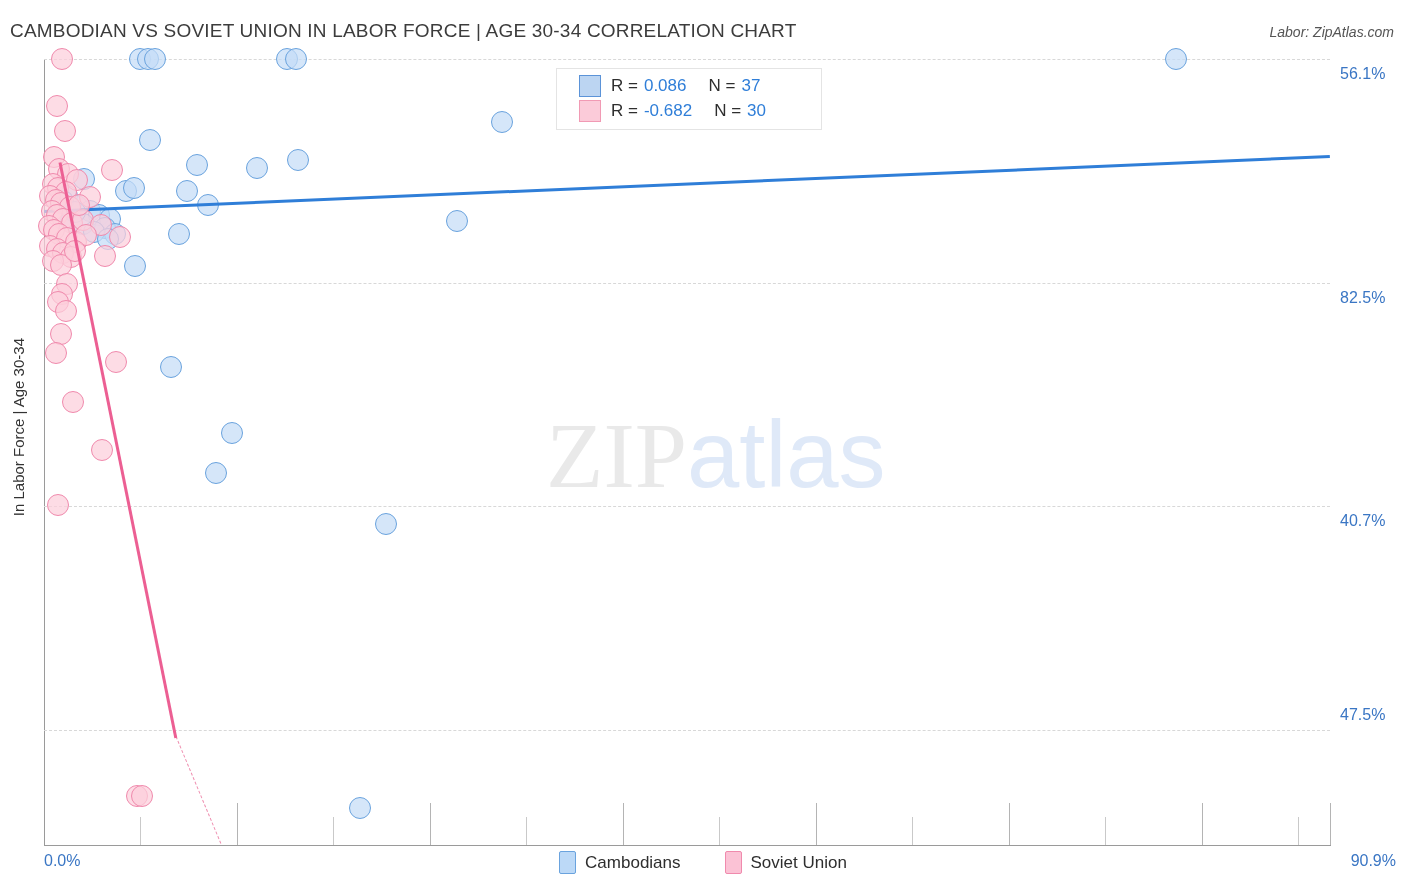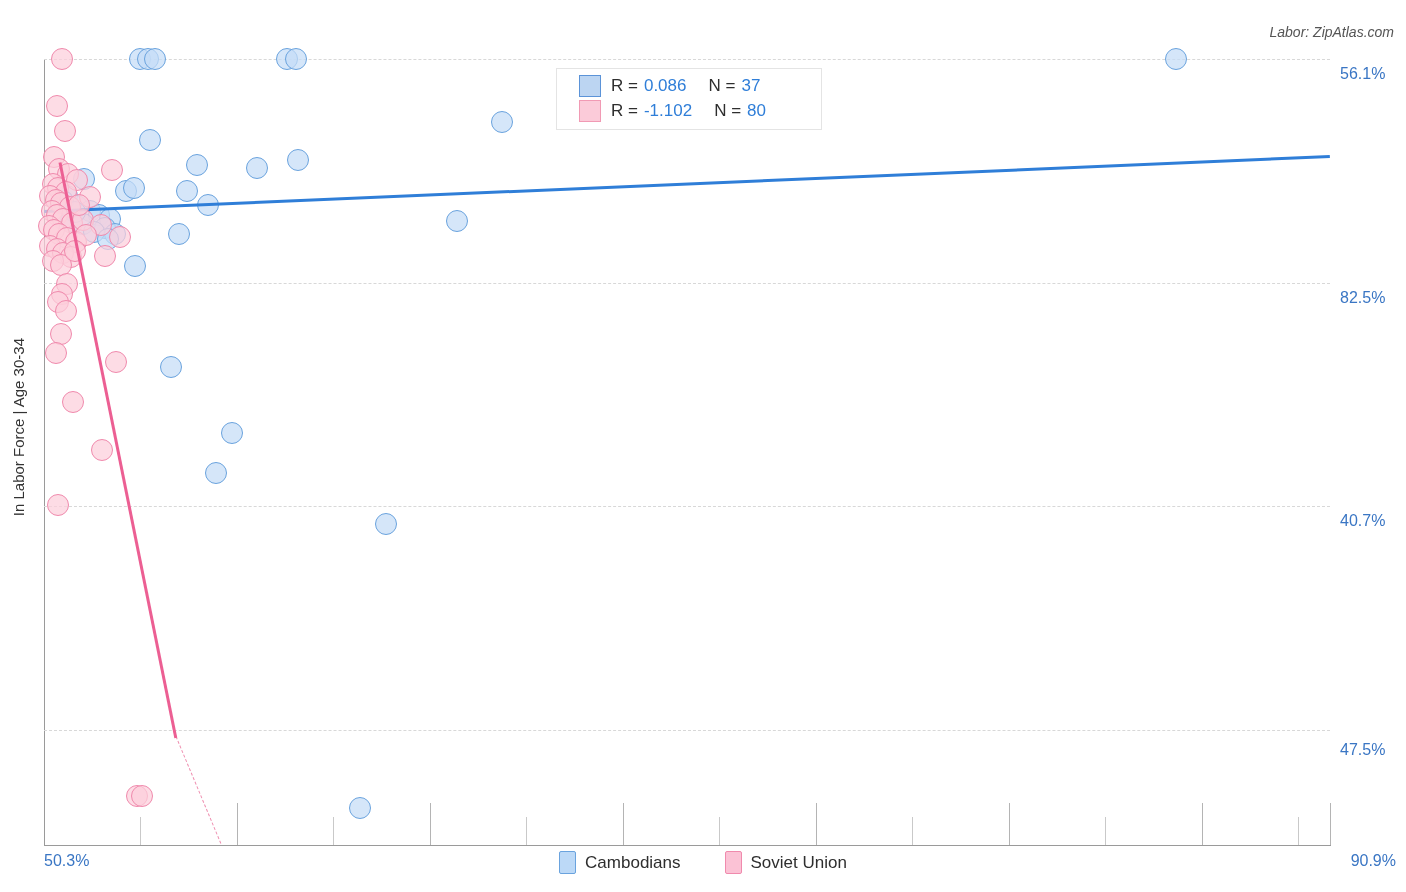--- a/index.html
+++ b/index.html
@@ -203,28 +203,32 @@
   }
   .bl-swatch.blue { background: #bcd9f7; border: 1.2px solid #6aa3de; }
   .bl-swatch.pink { background: #fbc2d5; border: 1.2px solid #f08aad; }
   .bl-label { font-size: 17px; color: #2e2e2e; white-space: nowrap; }
 </style>
 </head>
 <body>
 
 <div id="page">
 
+  <div class="chart-title">CAMBODIAN VS SOVIET UNION IN LABOR FORCE | AGE 30-34 CORRELATION CHART</div>
   <div class="source-note">Labor: ZipAtlas.com</div>
 
   <div class="y-axis-title">In Labor Force | Age 30-34</div>
 
   <div class="plot-frame-left"></div>
   <div class="plot-frame-bottom"></div>
 
   <div id="plot">
+    <div class="watermark" style="left:502px; top:349px;">
+      <span class="wm-zip">ZIP</span><span class="wm-atlas">atlas</span>
+    </div>
   <div class="gridline" style="top: 0px;"></div>
       <div class="gridline" style="top: 223.659px;"></div>
       <div class="gridline" style="top: 447.317px;"></div>
       <div class="gridline" style="top: 670.976px;"></div>
       <div class="dot blue" style="left: 84.807px; top: -11px; width: 22px; height: 22px;"></div>
       <div class="dot blue" style="left: 93.166px; top: -11px; width: 22px; height: 22px;"></div>
       <div class="dot blue" style="left: 99.596px; top: -11px; width: 22px; height: 22px;"></div>
       <div class="dot blue" style="left: 232.054px; top: -11px; width: 22px; height: 22px;"></div>
       <div class="dot blue" style="left: 241.056px; top: -11px; width: 22px; height: 22px;"></div>
       <div class="dot blue" style="left: 1120.68px; top: -11px; width: 22px; height: 22px;"></div>
@@ -318,44 +322,44 @@
     <div class="legend-row r1">
       <span class="legend-swatch blue"></span>
       <span class="lg-key">R =</span>
       <span class="lg-val">0.086</span>
       <span class="lg-n">N =</span>
       <span class="lg-nval">37</span>
     </div>
     <div class="legend-row r2">
       <span class="legend-swatch pink"></span>
       <span class="lg-key">R =</span>
-      <span class="lg-val">-1.102</span>
+      <span class="lg-val">-0.682</span>
       <span class="lg-n">N =</span>
-      <span class="lg-nval">80</span>
+      <span class="lg-nval">30</span>
     </div>
   </div>
 
-  <div class="xlabel-left">50.3%</div>
+  <div class="xlabel-left">0.0%</div>
   <div class="xlabel-right">90.9%</div>
 
   <div class="bottom-legend">
     <div class="bl-item">
       <span class="bl-swatch blue"></span>
       <span class="bl-label">Cambodians</span>
     </div>
     <div class="bl-item">
       <span class="bl-swatch pink"></span>
       <span class="bl-label">Soviet Union</span>
     </div>
   </div>
 
 <div class="ytick-label" style="top: 65px;">56.1%</div>
     <div class="ytick-label" style="top: 288.659px;">82.5%</div>
     <div class="ytick-label" style="top: 512.317px;">40.7%</div>
-    <div class="ytick-label" style="top: 741px;">47.5%</div>
+    <div class="ytick-label" style="top: 706px;">47.5%</div>
     <div class="xtick" style="left: 140.474px;"></div>
     <div class="xtick major" style="left: 236.948px;"></div>
     <div class="xtick" style="left: 333.422px;"></div>
     <div class="xtick major" style="left: 429.896px;"></div>
     <div class="xtick" style="left: 526.371px;"></div>
     <div class="xtick major" style="left: 622.845px;"></div>
     <div class="xtick" style="left: 719.319px;"></div>
     <div class="xtick major" style="left: 815.793px;"></div>
     <div class="xtick" style="left: 912.267px;"></div>
     <div class="xtick major" style="left: 1008.74px;"></div>

